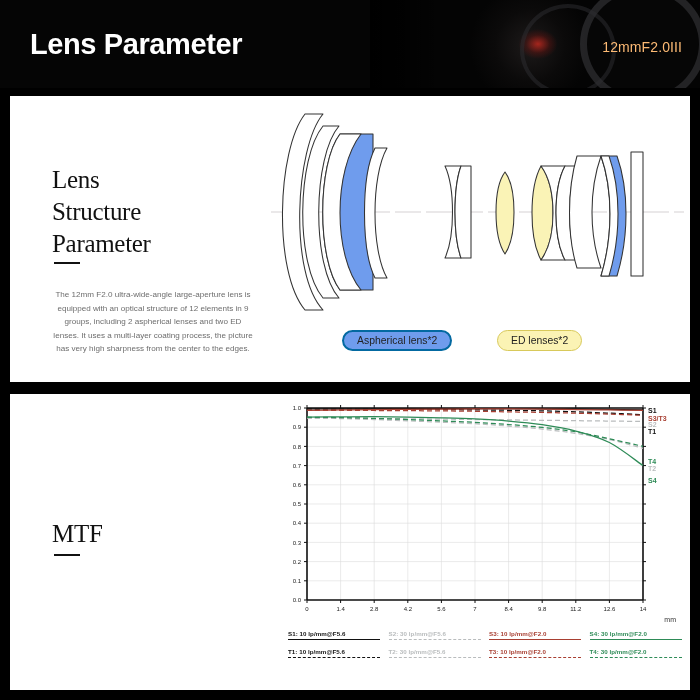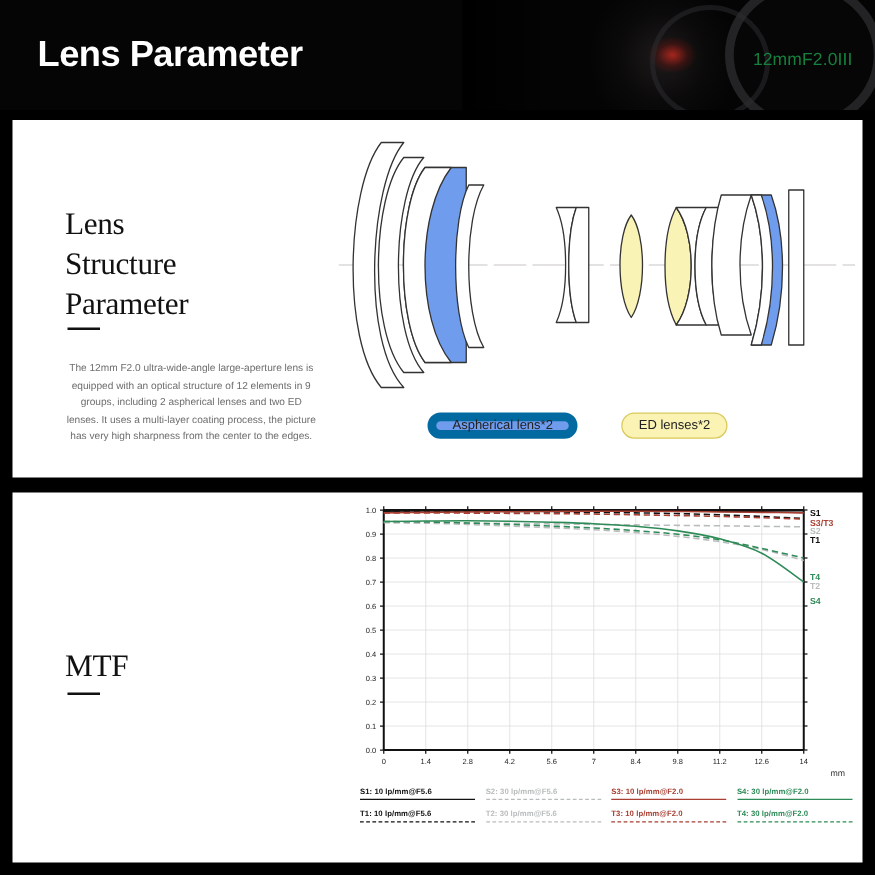--- a/index.html
+++ b/index.html
@@ -50,21 +50,21 @@
   .hero-title {
     position: absolute; left: 30px; top: 28px;
     color: #fff;
     font-size: 29px;
     font-weight: bold;
     letter-spacing: -0.4px;
     z-index: 4;
   }
   .hero-model {
     position: absolute; right: 18px; top: 39px;
-    color: #15803d;
+    color: #fdba74;
     font-size: 14px;
     letter-spacing: 0.1px;
     z-index: 4;
   }
 
   
   .panel {
     position: absolute;
     left: 10px; width: 680px;
     background: #fff;
@@ -114,21 +114,21 @@
     border-radius: 11px;
     display: flex; align-items: center; justify-content: center;
     font-size: 10.4px;
     color: #222;
     padding: 0 13px;
     white-space: nowrap;
   }
   #badge-aspherical {
     left: 332px; top: 234px;
     background: #6f9ced;
-    border: 7px solid #0369a1;
+    border: 2px solid #0369a1;
   }
   #badge-ed {
     left: 487px; top: 234px;
     background: #fbf3b4;
     border: 1px solid #d8c95a;
     text-align: center;
   }
 
   
   #mtf-title { top: 124px; font-size: 25px; }

